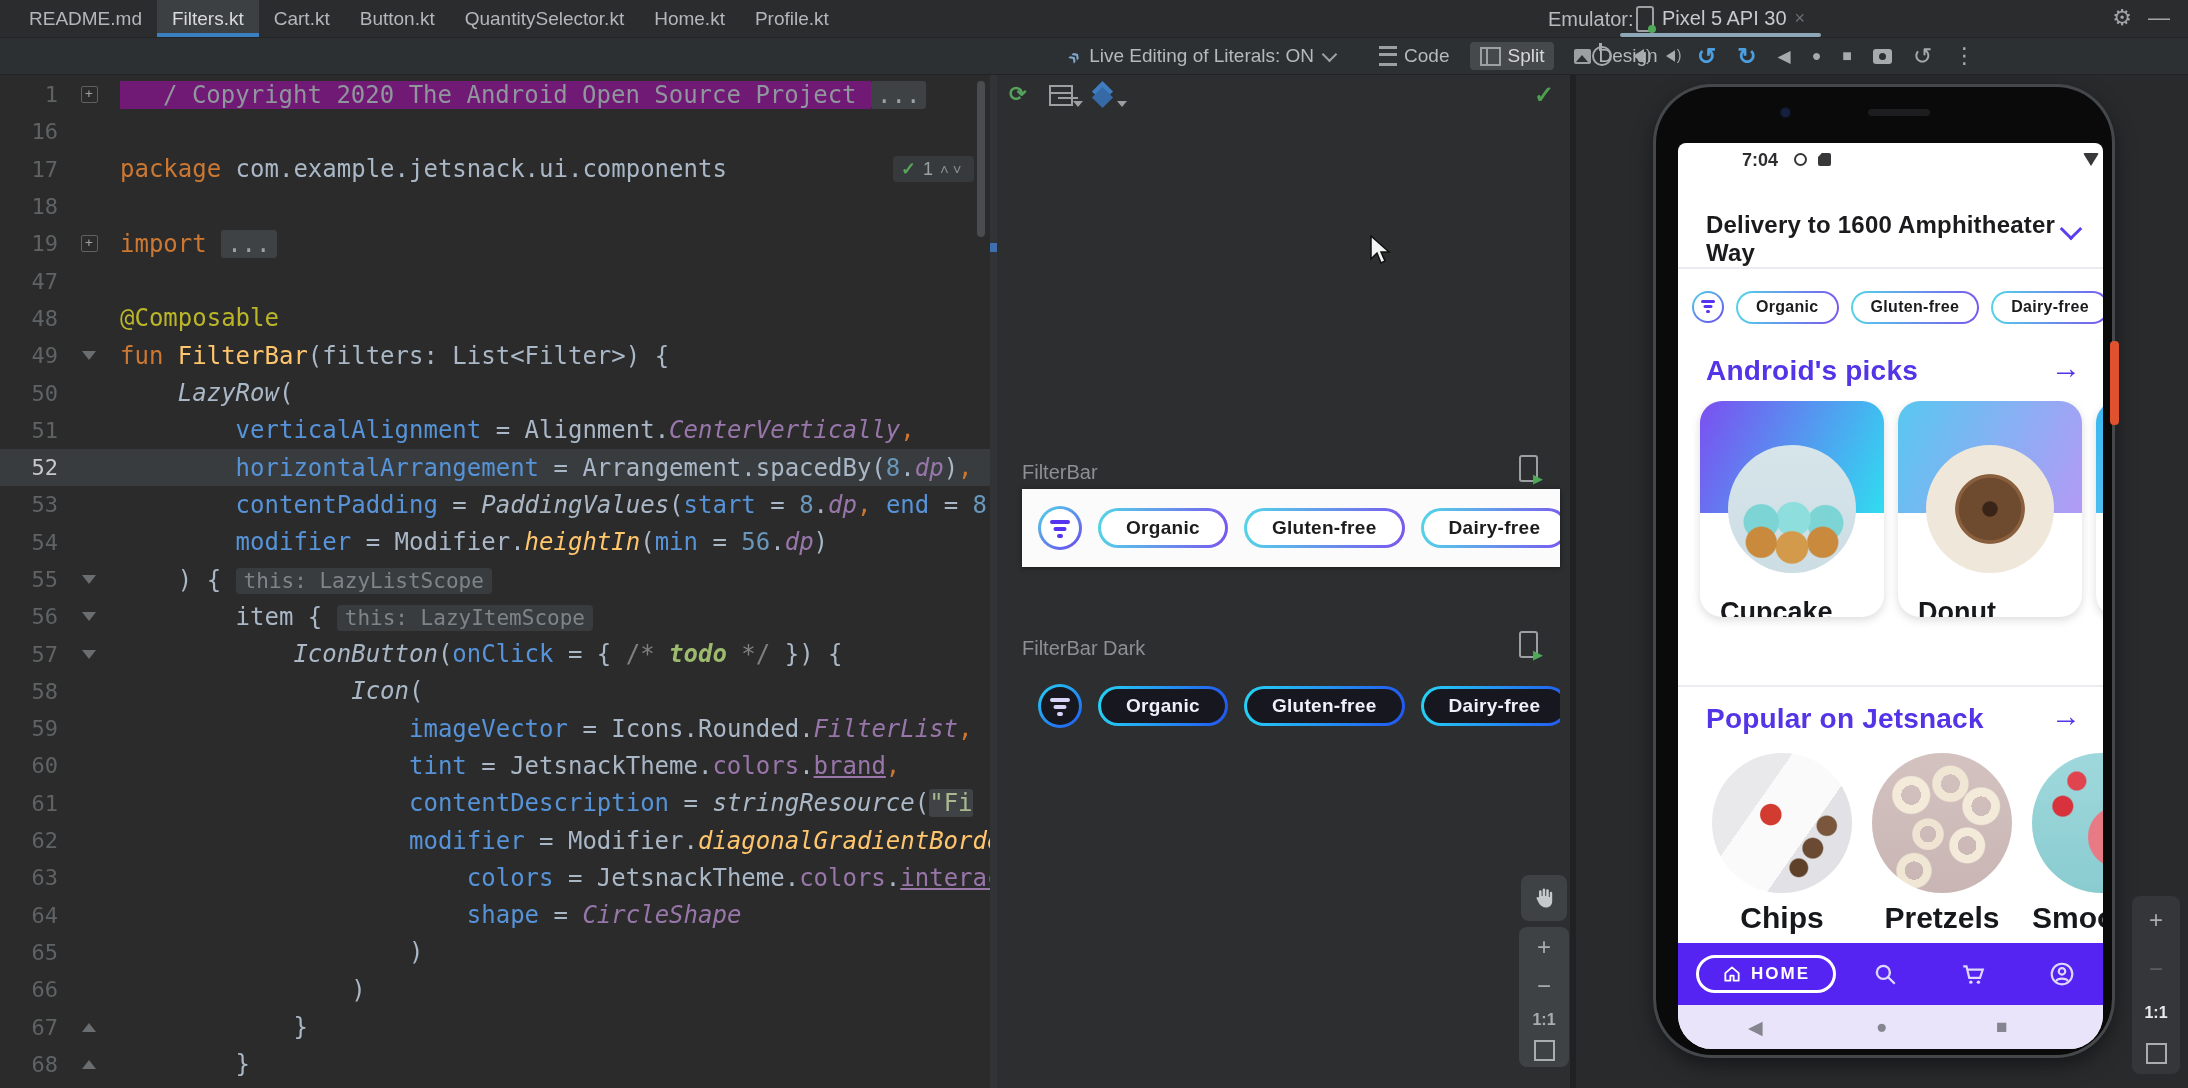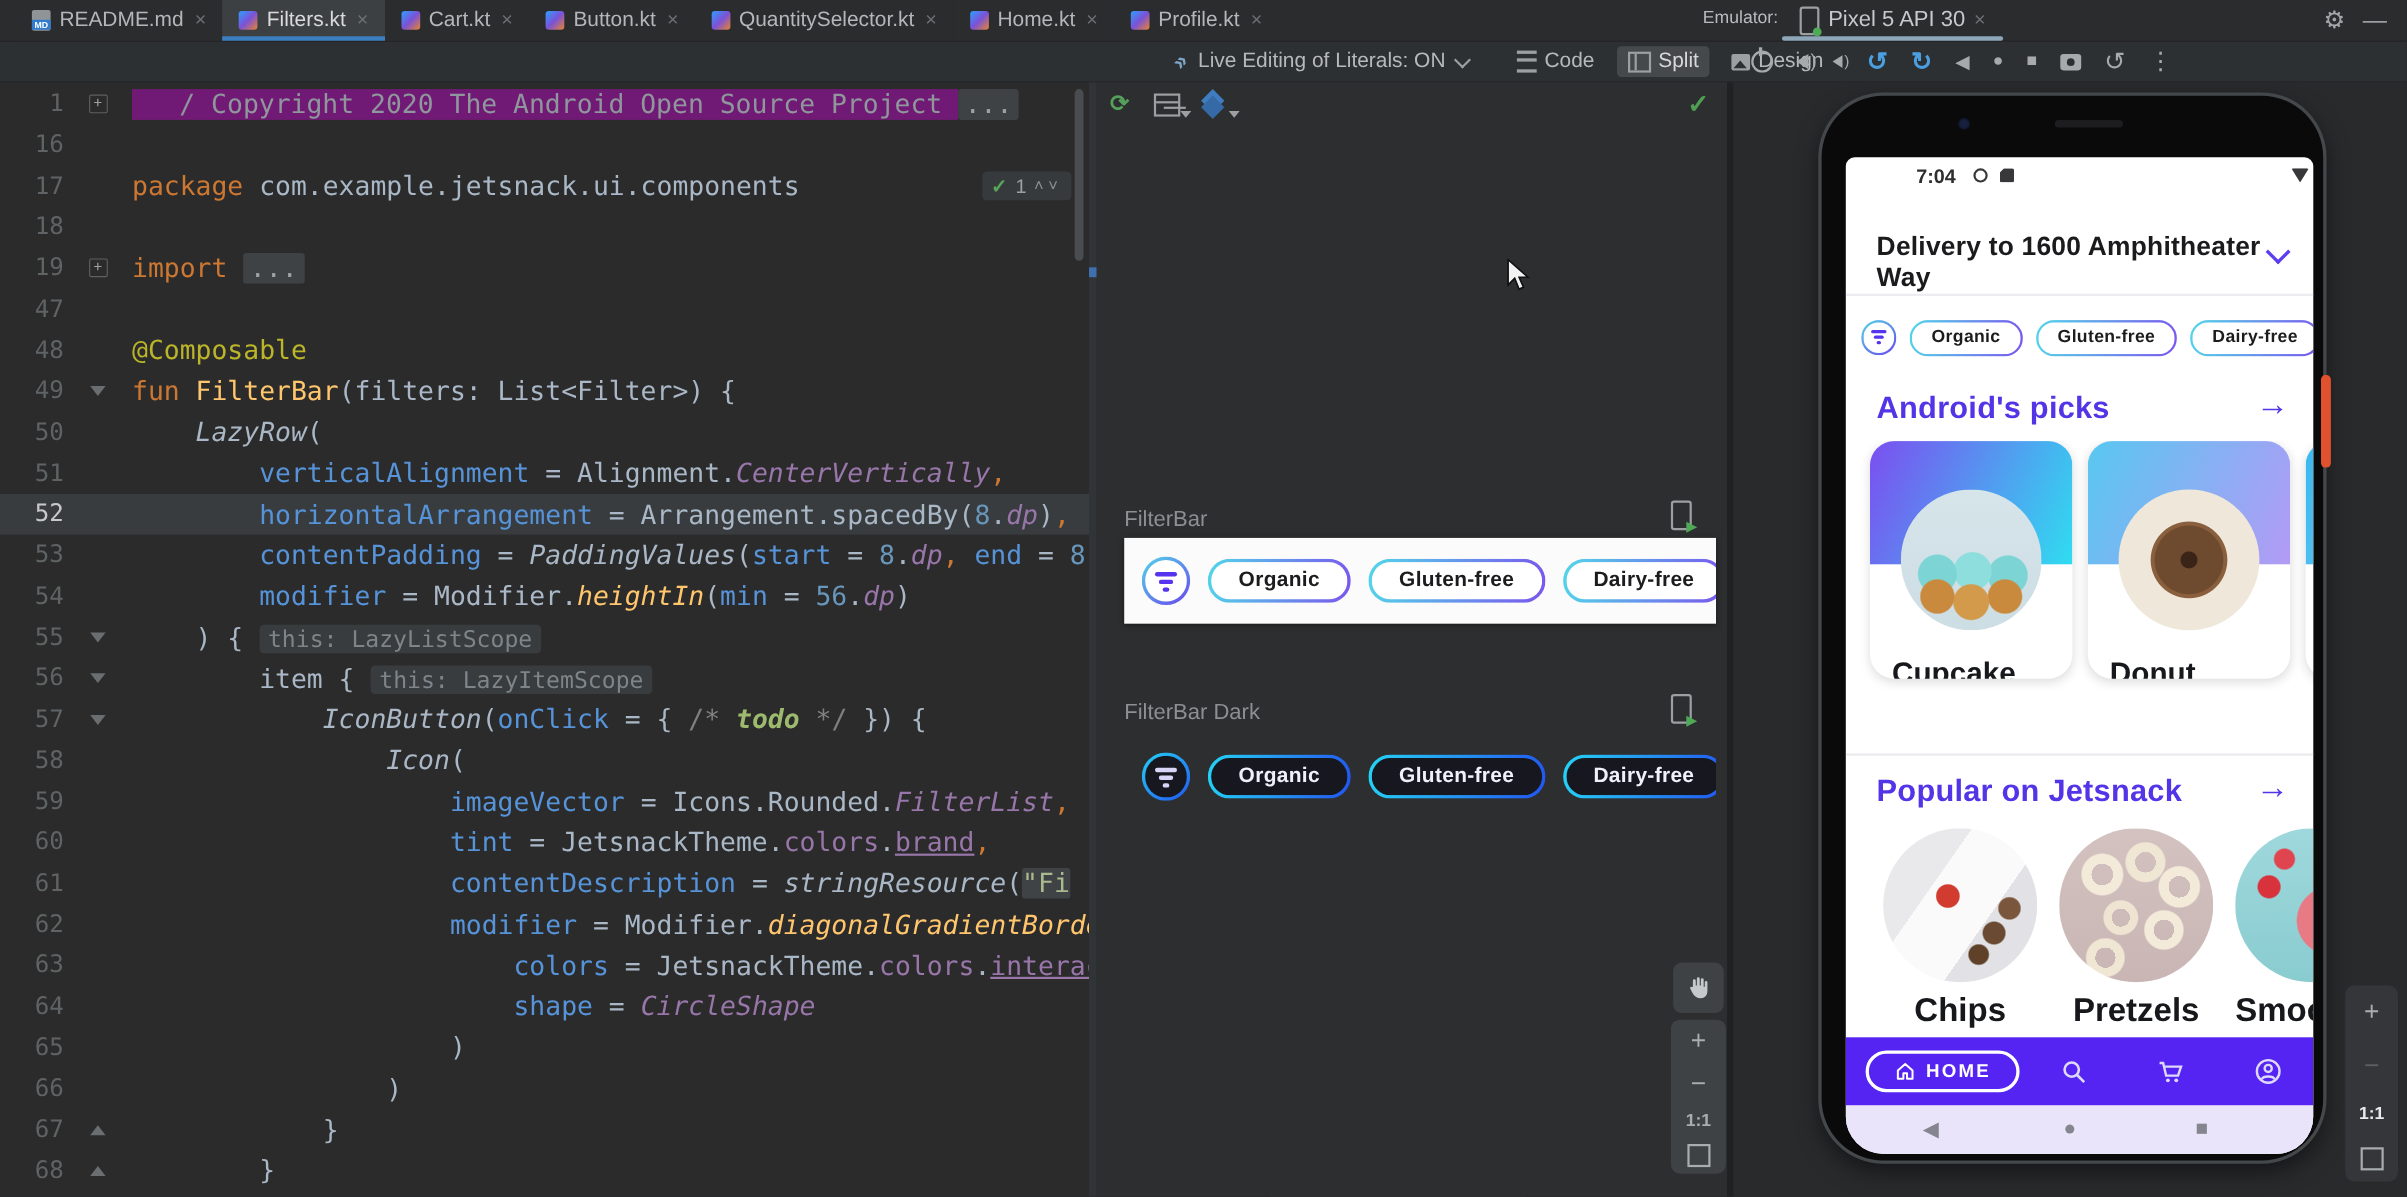--- a/index.html
+++ b/index.html
@@ -1,29 +1,29 @@
 <!DOCTYPE html>
 <html><head>
 <meta charset="utf-8">
 <style>
   html,body{margin:0;padding:0;background:#232527;font-family:"Liberation Sans",sans-serif;}
   #win{position:relative;width:2188px;height:1088px;overflow:hidden;background:#2d3032;color:#bbbec0;}
 
   
   .tabbar{position:absolute;left:0;top:0;width:2188px;height:37px;background:#2a2c2e;border-bottom:1px solid #222426;}
   #tabs{position:absolute;left:14px;top:0;height:37px;display:flex;}
-  .tab{position:relative;display:flex;align-items:center;gap:8px;padding:0 15px;height:37px;font-size:19px;color:#b4b7b9;background:#2a2c2e;cursor:default;}
+  .tab{position:relative;display:flex;align-items:center;gap:8px;padding:0 15px;height:37px;font-size:19px;color:#b4b7b9;background:#2a2c2e;cursor:default;flex-direction:column;}
   .tab.active{background:#3d4042;color:#d8dadc;}
   .tab.active::after{content:"";position:absolute;left:0;right:0;bottom:0;height:4px;background:#3a7fc2;}
   .tab .close{color:#6d7072;font-size:18px;margin-left:2px;}
   .ico-kt{width:17px;height:17px;border-radius:3px;background:linear-gradient(135deg,#2e9fff 0%,#7a52d8 50%,#e8842f 100%);display:inline-block;}
   .ico-md{width:17px;height:19px;background:#8f9496;border-radius:2px;position:relative;display:inline-block;}
   .ico-md::after{content:"MD";position:absolute;left:0;bottom:1px;width:100%;font-size:8px;font-weight:bold;color:#fff;background:#2f7bd0;text-align:center;line-height:9px;}
   .emu-head{position:absolute;right:0;top:0;height:37px;width:640px;}
-  .emu-label{position:absolute;left:0;top:8px;font-size:16px;color:#b9bcbe;}
+  .emu-label{position:absolute;left:0;top:8px;font-size:20px;color:#b9bcbe;}
   .device-tab{position:absolute;left:78px;top:0;height:37px;display:flex;align-items:center;gap:8px;padding:0 10px;font-size:20px;color:#c7cacc;}
   .device-tab .under{position:absolute;left:-6px;right:-6px;bottom:0;height:4px;background:#8ea7b8;border-radius:2px;}
   .ico-devicephone{width:14px;height:22px;border:2px solid #9da0a2;border-radius:3px;position:relative;display:inline-block;}
   .ico-devicephone::after{content:"";position:absolute;right:-4px;bottom:-3px;width:8px;height:8px;border-radius:50%;background:#4faa58;}
   .gear{position:absolute;right:56px;top:5px;font-size:22px;color:#a2a5a7;}
   .minim{position:absolute;right:18px;top:5px;font-size:22px;color:#a2a5a7;}
 
   
   .toolbar2{position:absolute;left:0;top:38px;width:2188px;height:36px;background:#2d3032;border-bottom:1px solid #212325;}
   .split-controls{position:absolute;left:1068px;top:0;height:36px;display:flex;align-items:center;gap:10px;font-size:19px;color:#b6b9bb;}

